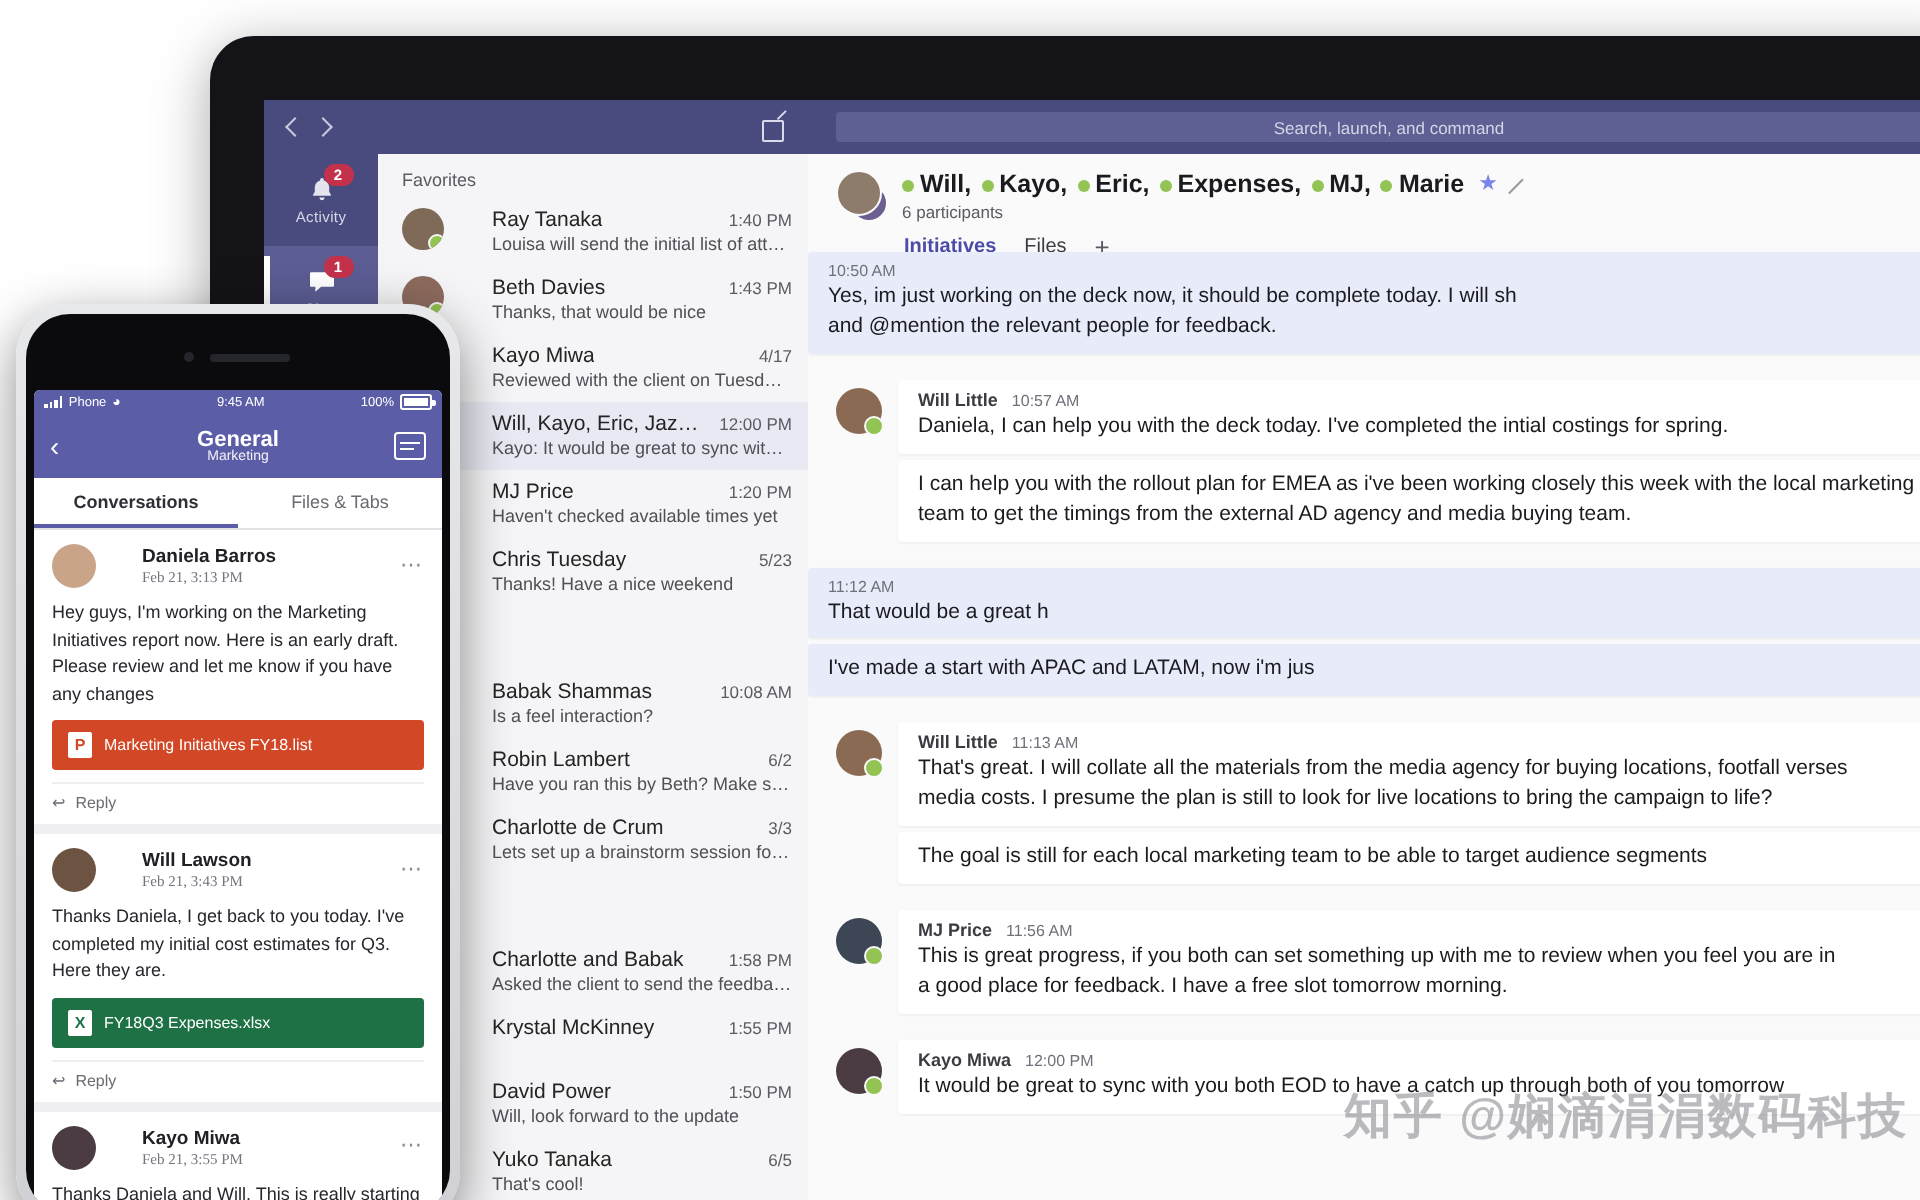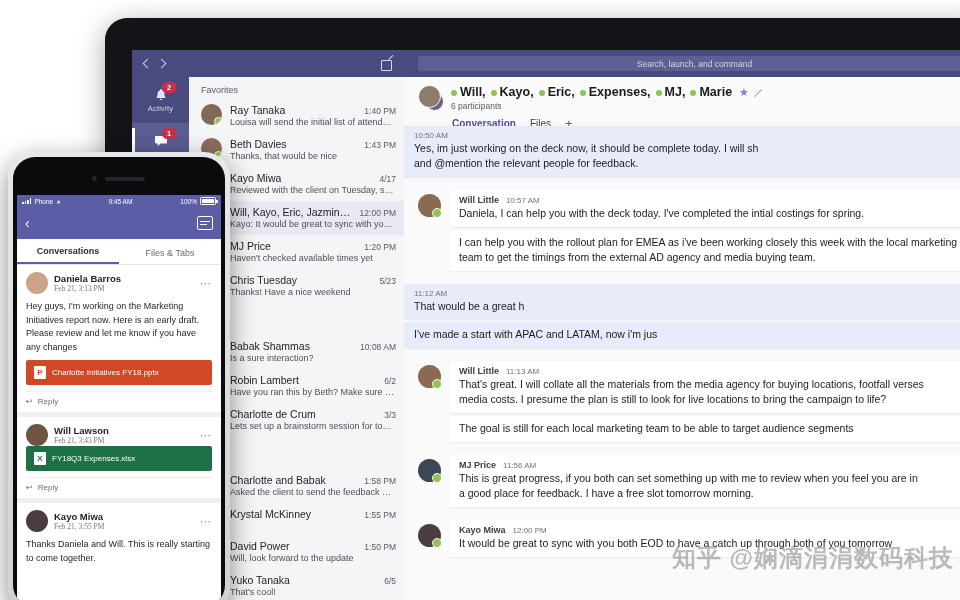--- a/index.html
+++ b/index.html
@@ -65,21 +65,21 @@
   .compose-ico::before{
     content:"";position:absolute;left:1px;top:3px;width:9px;height:9px;
     border:1.3px solid #d9daea;border-radius:1px;
   }
   .compose-ico::after{
     content:"";position:absolute;right:0px;top:0px;width:6px;height:1.4px;
     background:#d9daea;transform:rotate(-45deg);
   }
   .fav-hdr{font-size:9px;color:#5a5a63;padding:8px 0 4px 12px;}
   .cl-item{
-    display:flex;gap:8px;padding:5px 8px 6px 12px;align-items:flex-start;
+    display:flex;gap:24px;padding:5px 8px 6px 12px;align-items:flex-start;
   }
   .cl-item.active{background:#e9e9f3;}
   .cl-av{
     width:21px;height:21px;border-radius:50%;flex:0 0 21px;position:relative;
     background:#9aa0ab;overflow:hidden;
   }
   .cl-av::after{
     content:"";position:absolute;right:-1px;bottom:-1px;width:7px;height:7px;
     border-radius:50%;background:#92c353;border:1.4px solid #f5f5f7;
   }
@@ -195,28 +195,28 @@
   .ph-back{font-size:14px;line-height:1;}
   .ph-titles{position:absolute;left:0;right:0;text-align:center;}
   .ph-t1{font-size:11px;font-weight:bold;}
   .ph-t2{font-size:7px;opacity:.92;margin-top:-1px;}
   .ph-newico{
     margin-left:auto;width:14px;height:12px;border:1.3px solid #fff;border-radius:2px;
     position:relative;z-index:2;
   }
   .ph-newico::before{content:"";position:absolute;left:2px;top:3.5px;right:2px;height:1px;background:#fff;}
   .ph-newico::after{content:"";position:absolute;left:2px;top:6.5px;right:5px;height:1px;background:#fff;}
-  .ph-tabs{display:flex;border-bottom:1px solid #e4e4e8;background:#fff;align-items:flex-end;}
+  .ph-tabs{display:flex;border-bottom:1px solid #e4e4e8;background:#fff;}
   .ph-tab{
     flex:1;text-align:center;font-size:9px;color:#6a6a72;padding:7px 0 6px;
   }
   .ph-tab.sel{color:#2e2e36;border-bottom:2px solid #5b5ea6;font-weight:bold;}
   .ph-body{background:#fff;}
   .ph-post{padding:7px 9px 0 9px;}
-  .ph-post-hdr{display:flex;align-items:center;gap:6px;}
+  .ph-post-hdr{display:flex;align-items:center;gap:23px;}
   .ph-av{width:22px;height:22px;border-radius:50%;background:#b99b80;flex:0 0 22px;}
   .ph-pn{font-size:9.5px;color:#1f1f25;font-weight:bold;}
   .ph-pt{font-size:7.5px;color:#74747e;margin-top:0px;font-family:Liberation Serif, serif;}
   .ph-dots{margin-left:auto;color:#8a8a93;font-size:11px;letter-spacing:1px;line-height:1;}
   .ph-text{font-size:9px;color:#26262c;line-height:1.5;margin:6px 0 6px;}
   .ph-file{
     display:flex;align-items:center;gap:6px;border-radius:2px;
     padding:6px 8px;color:#fff;font-size:8px;margin-bottom:6px;
   }
   .ph-file.ppt{background:#d24726;}
@@ -342,21 +342,21 @@
             <div class="cl-item">
               <div class="cl-av" style="background: rgb(79, 90, 107);"></div>
             </div>
             <div class="cl-item">
               <div class="cl-av" style="background: rgb(134, 112, 92);"></div>
               <div class="cl-body">
                 <div class="cl-row1">
                   <div class="cl-name">Babak Shammas</div>
                   <div class="cl-time">10:08 AM</div>
                 </div>
-                <div class="cl-prev">Is a sure interaction?</div>
+                <div class="cl-prev">Is a feel interaction?</div>
               </div>
             </div>
             <div class="cl-item">
               <div class="cl-av" style="background: rgb(98, 112, 127);"></div>
               <div class="cl-body">
                 <div class="cl-row1">
                   <div class="cl-name">Robin Lambert</div>
                   <div class="cl-time">6/2</div>
                 </div>
                 <div class="cl-prev">Have you ran this by Beth? Make sure she is...</div>
@@ -455,21 +455,21 @@
                     <span class="pdot"></span>
                     <span>Marie</span>
                   </span>
                   <span class="star">★</span>
                   <span class="pencil"></span>
                 </div>
               <div class="ch-sub">6 participants</div>
             </div>
           </div>
           <div class="tabs">
-            <div class="tab sel">Conversation</div>
+            <div class="tab sel">Initiatives</div>
             <div class="tab">Files</div>
             <div class="tab-plus">+</div>
           </div>
         </div>
 
         <div class="msgs" id="messages">
             <div class="msg out">
               <div class="m-stack">
                 <div class="bubble out">
                   <div class="b-meta">
@@ -575,20 +575,24 @@
           </div>
           <div>9:45 AM</div>
           <div class="r">
             <span>100%</span>
             <span class="batt"></span>
           </div>
         </div>
 
         <div class="ph-nav">
           <div class="ph-back">‹</div>
+          <div class="ph-titles">
+            <div class="ph-t1">General</div>
+            <div class="ph-t2">Marketing</div>
+          </div>
           <div class="ph-newico"></div>
         </div>
 
         <div class="ph-tabs">
           <div class="ph-tab sel">Conversations</div>
           <div class="ph-tab">Files &amp; Tabs</div>
         </div>
 
         <div class="ph-body" id="phone-posts">
             <div class="ph-post">
@@ -596,37 +600,38 @@
                 <div class="ph-av" style="background: rgb(201, 164, 137);"></div>
                 <div>
                   <div class="ph-pn">Daniela Barros</div>
                   <div class="ph-pt">Feb 21, 3:13 PM</div>
                 </div>
                 <div class="ph-dots">⋯</div>
               </div>
               <div class="ph-text">Hey guys, I'm working on the Marketing Initiatives report now. Here is an early draft. Please review and let me know if you have any changes</div>
               <div class="ph-file ppt">
                 <div class="file-chip">P</div>
-                <span>Charlotte Initiatives FY18.pptx</span>
+                <span>Marketing Initiatives FY18.list</span>
               </div>
               <div class="ph-reply">
                 <span>↩</span>
                 <span>Reply</span>
               </div>
             </div>
             <div class="ph-divider"></div>
             <div class="ph-post">
               <div class="ph-post-hdr">
                 <div class="ph-av" style="background: rgb(109, 84, 66);"></div>
                 <div>
                   <div class="ph-pn">Will Lawson</div>
                   <div class="ph-pt">Feb 21, 3:43 PM</div>
                 </div>
                 <div class="ph-dots">⋯</div>
               </div>
+              <div class="ph-text">Thanks Daniela, I get back to you today. I've completed my initial cost estimates for Q3. Here they are.</div>
               <div class="ph-file xls">
                 <div class="file-chip">X</div>
                 <span>FY18Q3 Expenses.xlsx</span>
               </div>
               <div class="ph-reply">
                 <span>↩</span>
                 <span>Reply</span>
               </div>
             </div>
             <div class="ph-divider"></div>

